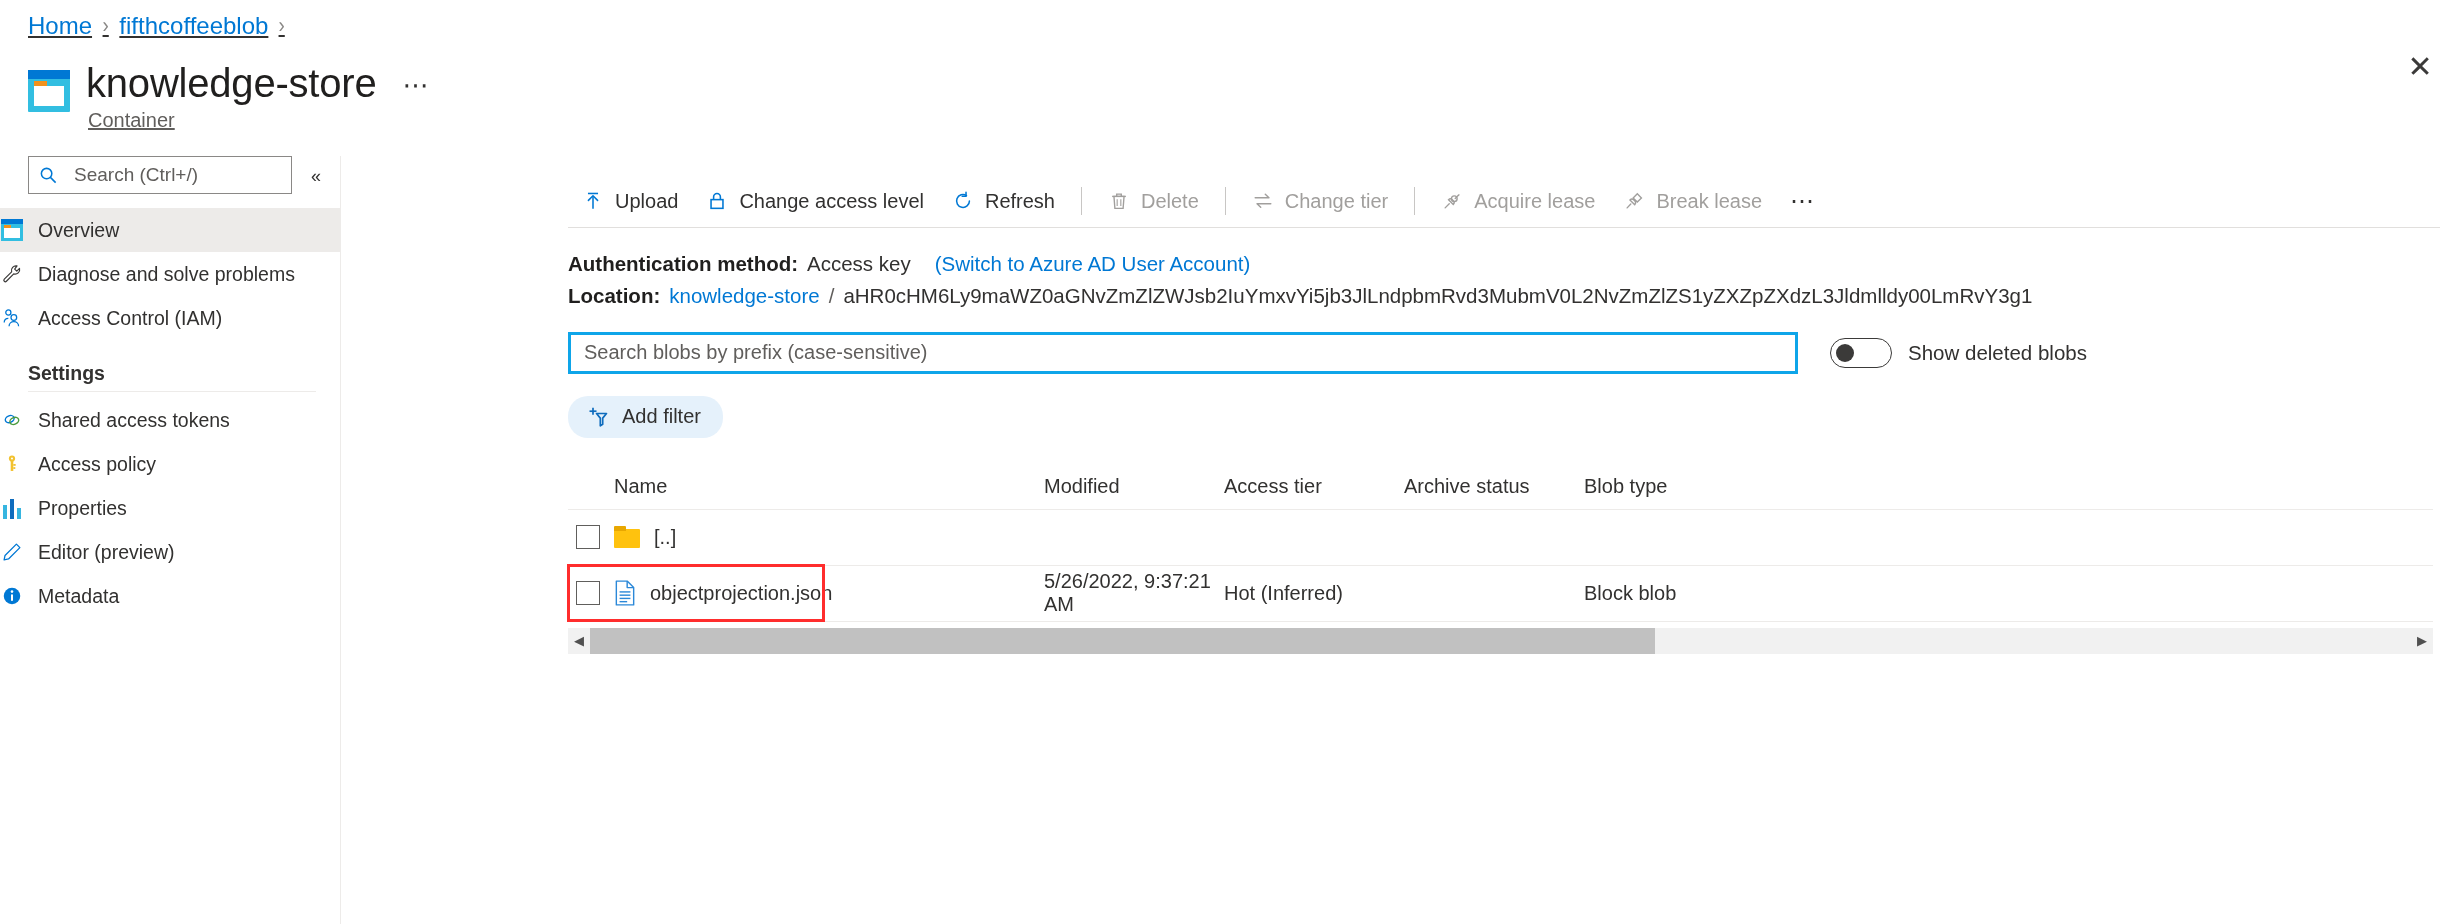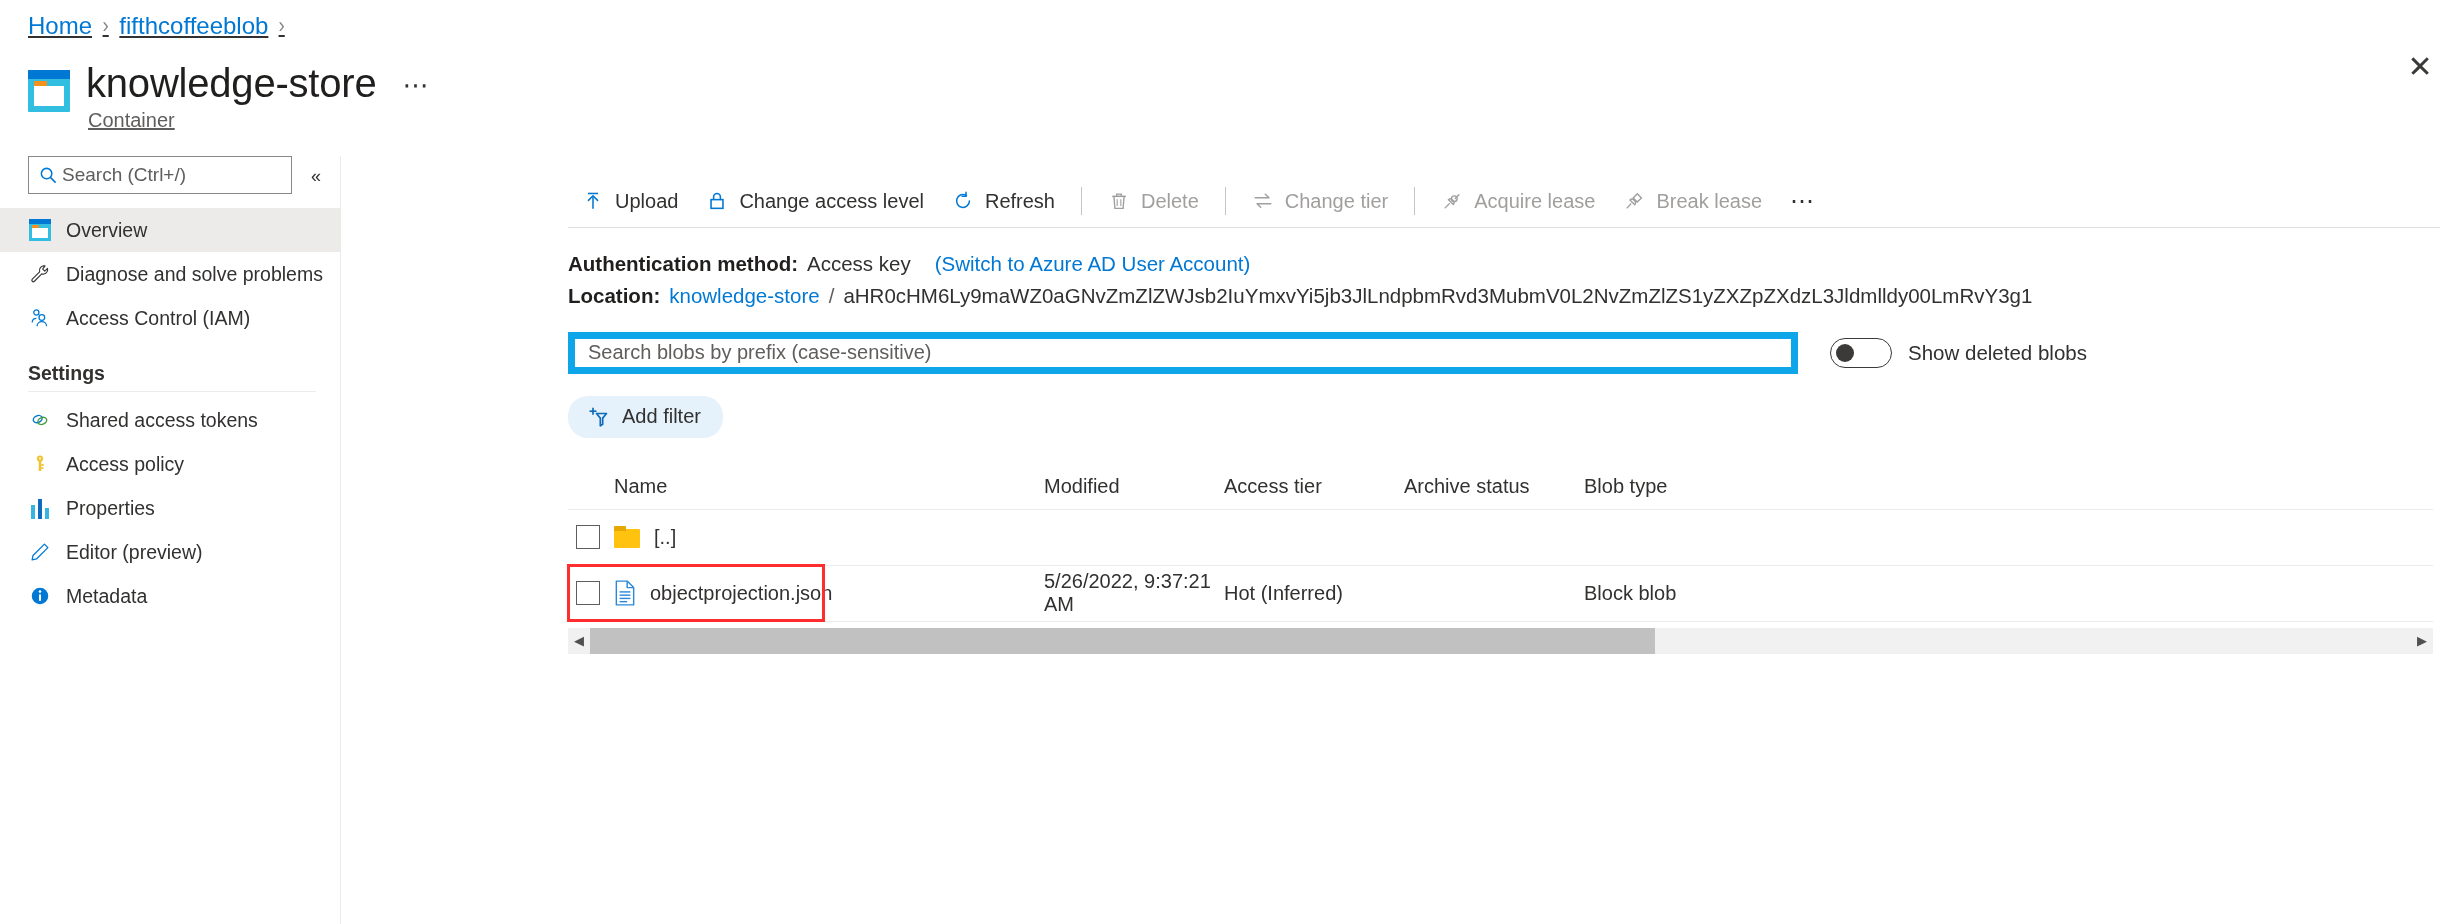--- a/index.html
+++ b/index.html
@@ -51,41 +51,41 @@
   
   .close-btn {
     position: absolute; right: 22px; top: 45px;
     width: 44px; height: 44px; display:flex; align-items:center; justify-content:center;
     cursor: pointer; color: #3b3a39; font-size: 30px; line-height: 1; font-weight: 300;
   }
 
   
   .leftnav { position: absolute; left: 0; top: 156px; width: 340px; }
   .search-wrap {
-    display: flex; align-items: center; gap: 2px;
+    display: flex; align-items: center; gap: 14px;
     margin: 0 24px 0 28px;
     border: 1px solid #8a8886; background:#fff; height: 38px; padding: 0 10px;
     width: 264px;
   }
   .search-wrap svg { flex: 0 0 auto; }
   .search-wrap input {
     border: 0; outline: 0; font-size: 19px; color: #323130; width: 100%;
     font-family: "Liberation Sans", sans-serif; background: transparent;
   }
   .search-wrap input::placeholder { color: #605e5c; }
   .collapse-btn {
     position: absolute; left: 300px; top: 6px; width: 30px; height: 28px;
     display:flex; align-items:center; justify-content:center;
     color:#323130; font-size: 18px; cursor:pointer; letter-spacing:-2px;
   }
 
   .nav-list { margin-top: 14px; }
   .nav-item {
     display: flex; align-items: center; gap: 14px;
-    height: 44px; padding-left: 28px; cursor: pointer;
+    height: 44px; cursor: pointer;
     font-size: 19.5px; color: #323130; white-space: nowrap;
   }
   .nav-item.active { background: #edebe9; }
   .nav-icon { width: 24px; height: 24px; flex: 0 0 24px; display:flex; align-items:center; justify-content:center; }
   .nav-section {
     font-size: 19.5px; font-weight: 700; color: #323130;
     padding-left: 28px; margin-top: 22px; margin-bottom: 6px;
   }
   .nav-divider { height:1px; background:#edebe9; margin: 6px 24px 6px 28px; }
 
@@ -121,21 +121,21 @@
   .info-line { display: flex; align-items: baseline; flex-wrap: nowrap; }
   .info-label { font-weight: 700; color: #201f1e; margin-right: 9px; white-space: nowrap; }
   .info-val { color: #323130; }
   .info-link { color: #0078d4; cursor: pointer; margin-left: 24px; }
   .loc-slash { color:#605e5c; margin: 0 9px; }
   .loc-hash { color:#323130; word-break: break-all; }
 
   
   .prefix-row { display:flex; align-items:center; margin-top: 20px; gap: 0; }
   .prefix-input {
-    width: 1230px; height: 42px; border:7px solid #0ea5e9; background:#fff;
+    width: 1230px; height: 42px; border:3px solid #0ea5e9; background:#fff;
     font-size: 20px; padding: 0 13px; outline:none; color:#323130;
     font-family: "Liberation Sans", sans-serif;
   }
   .prefix-input::placeholder { color:#605e5c; }
   .toggle-wrap { display:flex; align-items:center; gap:16px; margin-left: 32px; }
   .toggle {
     width: 62px; height: 30px; border: 1px solid #3b3a39; border-radius: 15px;
     background:#fff; position: relative; cursor:pointer;
   }
   .toggle .knob {

